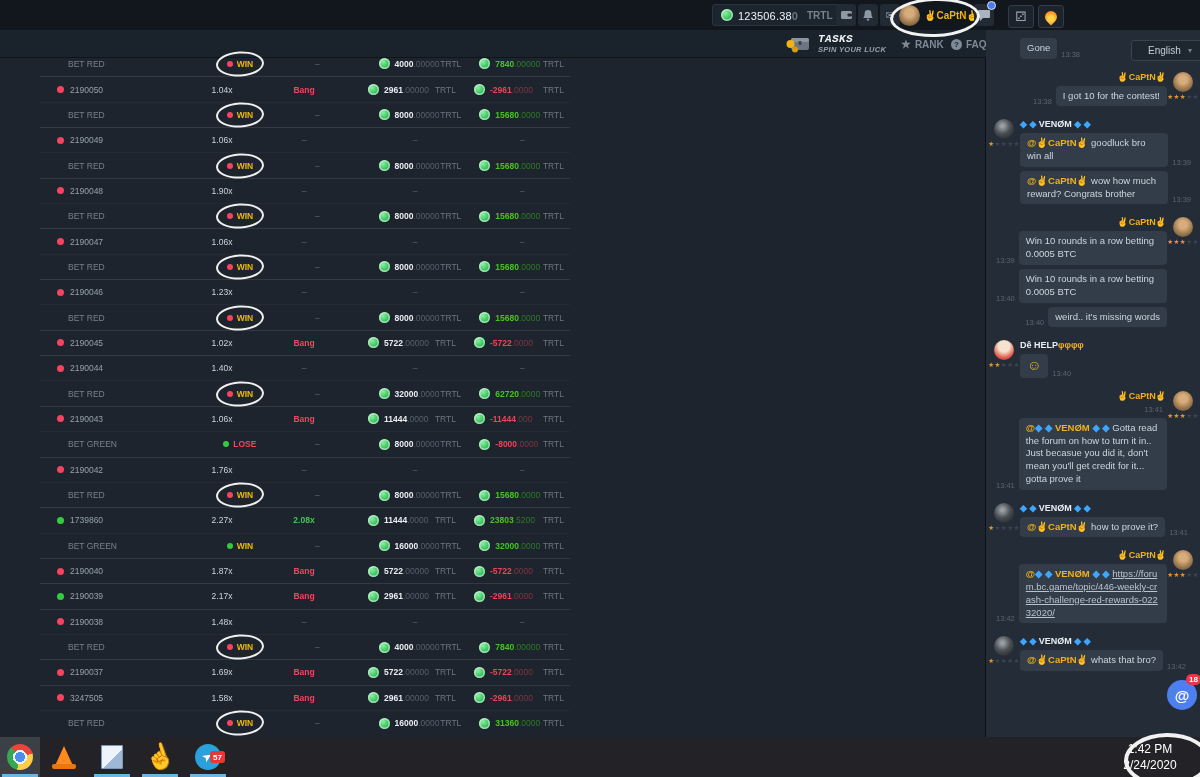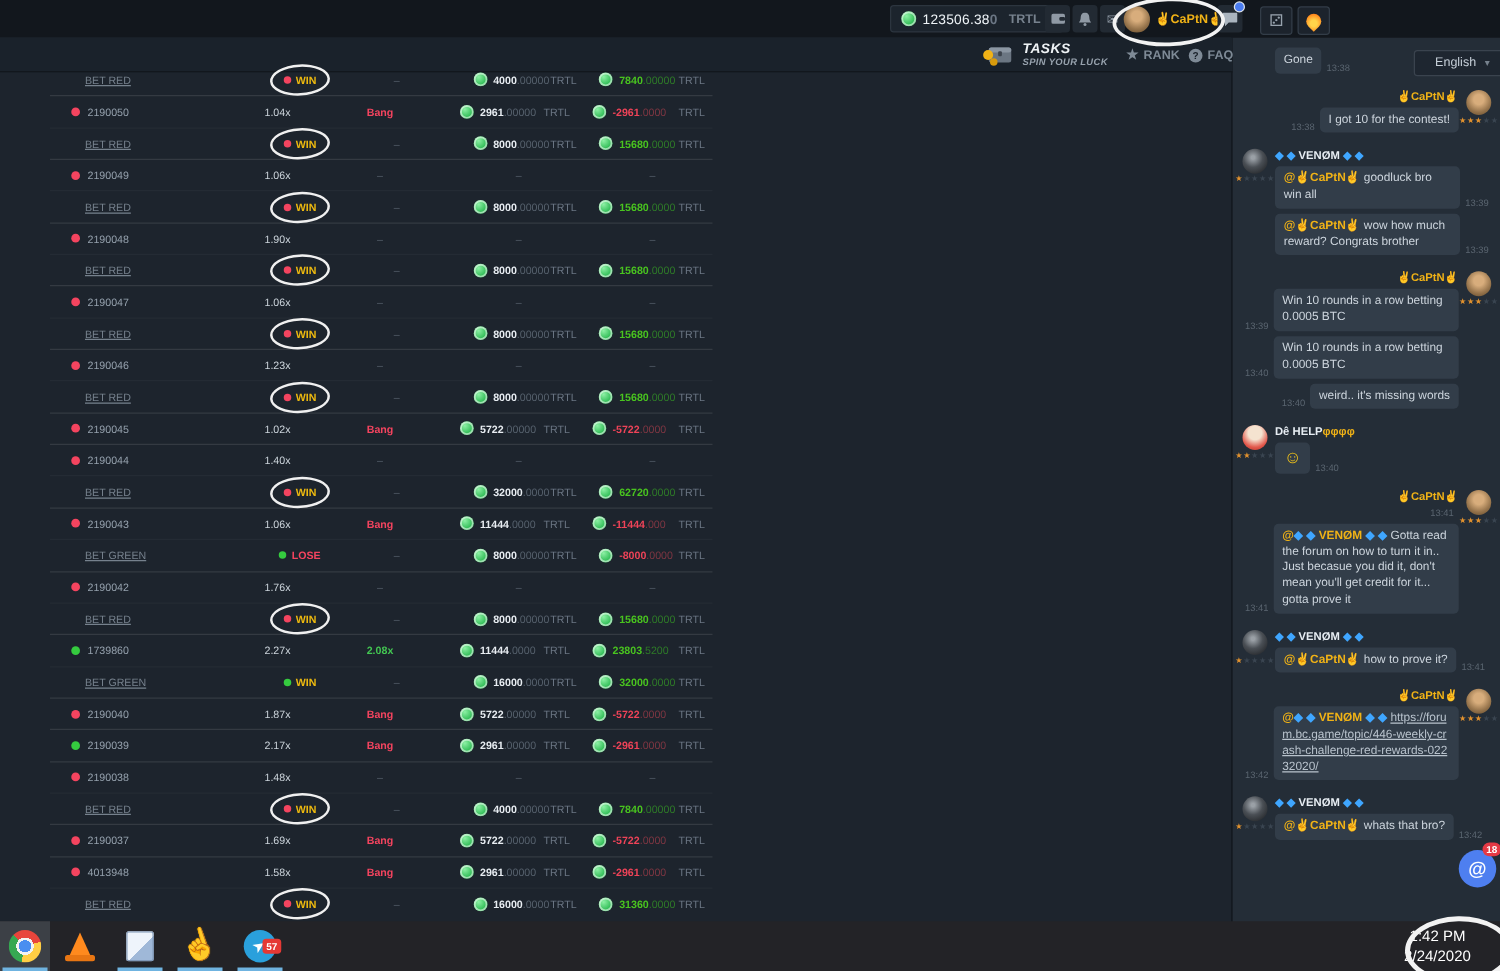--- a/index.html
+++ b/index.html
@@ -31,37 +31,37 @@
   .fireball{width:12px;height:12px;border-radius:50% 50% 50% 0;transform:rotate(-45deg);
       background:radial-gradient(circle at 40% 60%,#ffd54a 25%,#ff8a1e 70%,#e05e12);}
   .dice{color:#97a2ad;font-size:13px;line-height:1;}
   .lang{position:absolute;left:1131px;top:4px;width:78px;height:21px;border:1px solid #3a434e;
       background:#1e2630;border-radius:3px;display:flex;align-items:center;justify-content:center;
       gap:7px;color:#c6cfd8;font-size:10px;box-sizing:border-box;margin-top:36px;}
   
   .subnav{position:absolute;left:0;top:30px;width:986px;height:28px;background:#1a222b;
       border-bottom:1px solid #10151a;box-sizing:border-box;}
   .tasks{position:absolute;left:786px;top:2px;display:flex;align-items:center;gap:6px;}
-  .tasks-t1{color:#eef2f5;font-size:11px;font-weight:bold;font-style:italic;letter-spacing:.4px;}
+  .tasks-t1{color:#eef2f5;font-size:11px;font-weight:bold;font-style:italic;letter-spacing:.4px;font-family:Liberation Mono, monospace;}
   .tasks-t2{color:#97a2ad;font-size:7.5px;font-weight:bold;font-style:italic;letter-spacing:.3px;}
   .navlink{position:absolute;top:9px;display:flex;align-items:center;gap:4px;color:#7e8a96;
       font-size:10px;font-weight:bold;}
   .star-g{font-size:11px;line-height:1;}
   .qmark{width:11px;height:11px;border-radius:50%;background:#7e8a96;color:#1a222b;font-size:8px;
       font-weight:bold;display:flex;align-items:center;justify-content:center;}
   
   .main{position:absolute;left:0;top:58px;width:985px;height:719px;background:#1d242d;}
   .btable{position:absolute;left:40px;top:-7px;width:530px;}
   .trow{height:25.35px;display:flex;align-items:center;position:relative;box-sizing:border-box;}
   .trow.round{border-top:1px solid rgba(255,255,255,.10);}
   .trow.bet{border-top:1px solid rgba(255,255,255,.035);}
   .trow:first-child{border-top:none;}
   .c1{width:150px;display:flex;align-items:center;font-size:8.5px;}
   .c1 .rdot{width:7px;height:7px;border-radius:50%;margin-left:17px;margin-right:6px;}
-  .c1.betlab{padding-left:28px;color:#76818d;text-decoration:underline;}
+  .c1.betlab{padding-left:28px;color:#76818d;}
   .c1 .idtxt{color:#95a1ad;}
   .dot-r{background:#f4445f;} .dot-g{background:#35cb3f;}
   .c2{width:64px;text-align:right;font-size:8.5px;position:relative;display:flex;
       align-items:center;justify-content:center;gap:4px;}
   .c2 .sdot{width:6px;height:6px;border-radius:50%;}
   .res-mult{color:#ccd4db;}
   .res-win{color:#edb90f;font-weight:bold;}
   .res-lose{color:#f4445f;font-weight:bold;}
   .circ{position:absolute;left:50%;top:50%;width:44px;height:21px;border:2.5px solid #f0f0f0;
       border-radius:50%;transform:translate(-50%,-50%) rotate(-3deg);z-index:5;}
@@ -844,21 +844,21 @@
           <div class="c5 neg">
             <span class="coin amt-coin"></span>
             <span class="num-int">-5722</span>
             <span class="num-dec">.0000</span>
             <span class="unit">TRTL</span>
           </div>
         </div>
         <div class="trow round">
           <div class="c1">
             <span class="rdot dot-r"></span>
-            <span class="idtxt">4013948</span>
+            <span class="idtxt">3247505</span>
           </div>
           <div class="c2">
             <span class="res-mult">1.58x</span>
           </div>
           <div class="c3 cash-bang">Bang</div>
           <div class="c4">
             <span class="coin amt-coin"></span>
             <span class="num-int">2961</span>
             <span class="num-dec">.00000</span>
             <span class="unit">TRTL</span>

